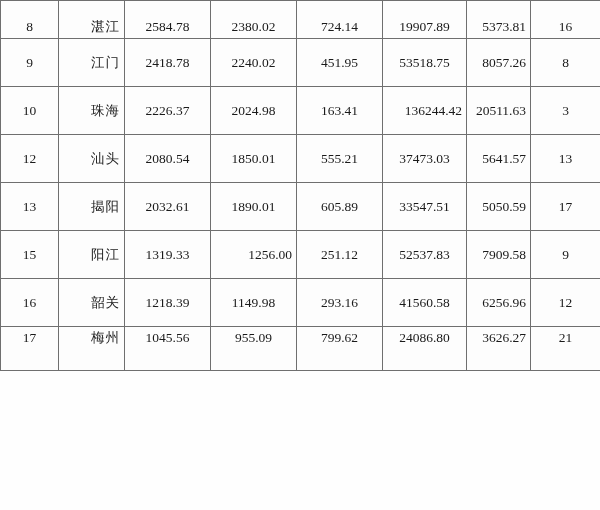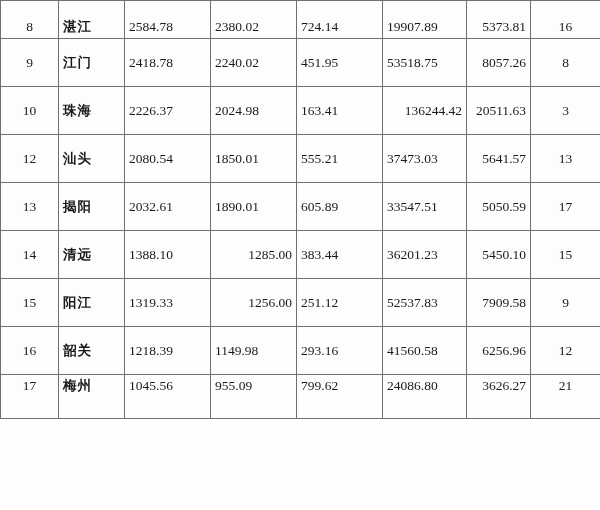--- a/index.html
+++ b/index.html
@@ -41,22 +41,22 @@
   col.c-rank    { width: 58px; }
   col.c-city    { width: 66px; }
   col.c-v1      { width: 86px; }
   col.c-v2      { width: 86px; }
   col.c-v3      { width: 86px; }
   col.c-v4      { width: 84px; }
   col.c-v5      { width: 64px; }
   col.c-rank2   { width: 70px; }
 
   td.rank  { text-align: center; }
-  td.city  { text-align: left; letter-spacing: 1px; font-weight: bold; }
-  td.num   { text-align: left; padding-right: 6px; }
+  td.city  { text-align: right; letter-spacing: 1px; }
+  td.num   { text-align: center; padding-right: 6px; }
   td.num-wrap { text-align: right; padding-left: 5px; }
   td.rank2 { text-align: center; }
 
   
   tr.clipped td {
     height: 32px;
     vertical-align: bottom;
     padding-bottom: 3px;
   }
   
@@ -126,30 +126,20 @@
         <td class="rank">13</td>
         <td class="city">揭阳</td>
         <td class="num">2032.61</td>
         <td class="num">1890.01</td>
         <td class="num">605.89</td>
         <td class="num">33547.51</td>
         <td class="num-wrap">5050.59</td>
         <td class="rank2">17</td>
       </tr>
       <tr>
-        <td class="rank">14</td>
-        <td class="city">清远</td>
-        <td class="num">1388.10</td>
-        <td class="num-wrap">1285.00</td>
-        <td class="num">383.44</td>
-        <td class="num">36201.23</td>
-        <td class="num-wrap">5450.10</td>
-        <td class="rank2">15</td>
-      </tr>
-      <tr>
         <td class="rank">15</td>
         <td class="city">阳江</td>
         <td class="num">1319.33</td>
         <td class="num-wrap">1256.00</td>
         <td class="num">251.12</td>
         <td class="num">52537.83</td>
         <td class="num-wrap">7909.58</td>
         <td class="rank2">9</td>
       </tr>
       <tr>

